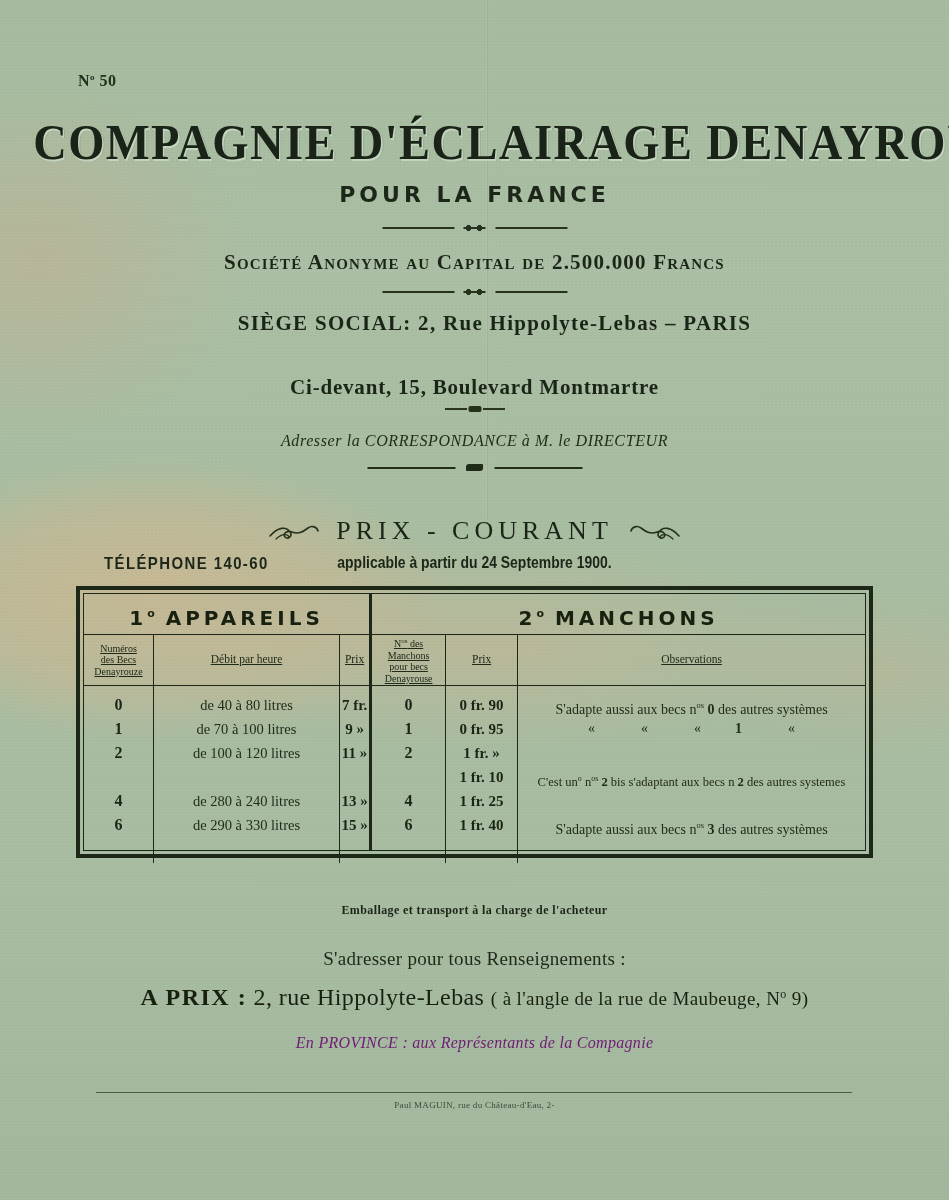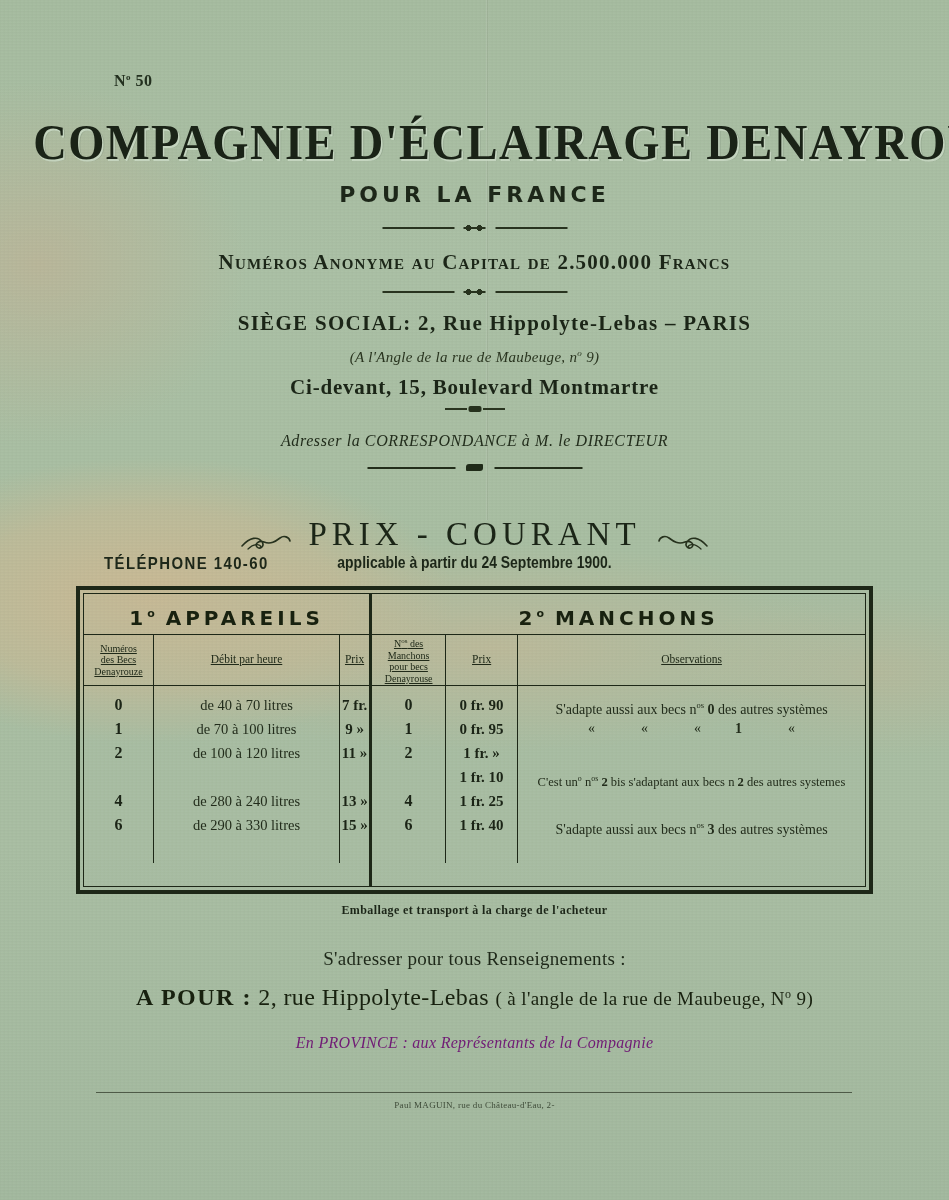--- a/index.html
+++ b/index.html
@@ -35,21 +35,20 @@
   #sheet{position:absolute;inset:0;}
 
   .ctr{text-align:center;}
 
   
   #docnum{
     position:absolute;left:78px;top:72px;
     font-family:"Liberation Serif",serif;
     font-weight:bold;font-size:16px;letter-spacing:.5px;
     color:#23301f;
-    margin-left:36px;
   }
   #docnum sup{font-size:9px;vertical-align:super;}
 
   #title{
     position:absolute;left:0;right:0;top:113px;
     font-family:"Liberation Serif",serif;
     font-weight:bold;
     font-size:50px;
     letter-spacing:1.5px;
     transform:scaleX(.93);
@@ -138,21 +137,21 @@
   .rule3 .r{right:0;width:88px;}
   .rule3 .blob{
     position:absolute;left:50%;top:2px;transform:translateX(-50%);
     width:17px;height:7px;background:#1f2a18;border-radius:3px 1px 3px 1px;
   }
 
   
   #prixcourant{
     position:absolute;left:0;right:0;top:516px;
     font-family:"Liberation Serif",serif;
-    font-size:33px;letter-spacing:5px;
+    font-size:26px;letter-spacing:5px;
     color:#1b2517;
   }
   .flourish{
     display:inline-block;vertical-align:middle;
     width:52px;height:22px;margin:0 16px;
     color:#26311d;
   }
   #applicable{
     position:absolute;left:0;right:0;top:553px;
     font-family:"Liberation Sans",sans-serif;
@@ -163,21 +162,21 @@
   #telephone{
     position:absolute;left:104px;top:554px;
     font-family:"Liberation Sans",sans-serif;
     font-weight:bold;font-size:17px;letter-spacing:1.6px;
     transform:scaleX(.88);transform-origin:left center;
     color:#1d2719;
   }
 
   
   #tableframe{
-    position:absolute;left:76px;top:586px;width:797px;height:308px;
+    position:absolute;left:76px;top:586px;width:797px;height:272px;
     border:4px solid #1d2717;
     box-sizing:border-box;
     background:rgba(168,190,163,.10);
   }
   #tableinner{
     position:absolute;inset:3px;
     border:1.5px solid #1d2717;
     box-sizing:border-box;
     display:flex;
   }
@@ -295,30 +294,29 @@
   <div id="title" class="ctr">COMPAGNIE D'ÉCLAIRAGE DENAYROUZE</div>
 
   <div id="subtitle" class="ctr">POUR LA FRANCE</div>
 
   <div class="rule1" style="top:221px">
     <span class="ln l"></span>
       <span class="dot"></span>
       <span class="ln r"></span>
   </div>
 
-  <div id="capital" class="ctr">Numéros Anonyme au Capital de 2.500.000 Francs</div>
+  <div id="capital" class="ctr">Société Anonyme au Capital de 2.500.000 Francs</div>
 
   <div class="rule1" style="top:285px">
     <span class="ln l"></span>
       <span class="dot"></span>
       <span class="ln r"></span>
   </div>
 
   <div id="siege" class="ctr">SIÈGE SOCIAL: 2, Rue Hippolyte-Lebas – PARIS</div>
-  <div id="angle" class="ctr">(A l'Angle de la rue de Maubeuge, n<sup>o</sup> 9)</div>
   <div id="cidevant" class="ctr">Ci-devant, 15, Boulevard Montmartre</div>
 
   <div class="rule2" style="top:404px">
     <span class="ln l"></span>
       <span class="blob"></span>
       <span class="ln r"></span>
   </div>
 
   <div id="corresp" class="ctr">Adresser la CORRESPONDANCE à M. le DIRECTEUR</div>
 
@@ -367,21 +365,21 @@
               <div class="cell b">2</div>
               <div class="cell b"></div>
               <div class="cell b">4</div>
               <div class="cell b">6</div>
             </div>
           </div>
 
           <div class="col" id="l-debit">
             <div class="colhead big">Débit par heure</div>
             <div class="cells">
-              <div class="cell debit">de 40 à 70 litres</div>
+              <div class="cell debit">de 40 à 80 litres</div>
               <div class="cell debit">de 70 à 100 litres</div>
               <div class="cell debit">de 100 à 120 litres</div>
               <div class="cell debit">&nbsp;</div>
               <div class="cell debit">de 280 à 240 litres</div>
               <div class="cell debit">de 290 à 330 litres</div>
             </div>
           </div>
 
           <div class="col" id="l-prix">
             <div class="colhead big">Prix</div>
@@ -464,21 +462,21 @@
 
         </div>
       </div>
 
     </div>
   </div>
 
   <div id="emballage" class="ctr">Emballage et transport à la charge de l'acheteur</div>
   <div id="sadresser" class="ctr">S'adresser pour tous Renseignements :</div>
   <div id="aparis" class="ctr">
-    <span class="lead">A POUR :</span>
+    <span class="lead">A PRIX :</span>
     <span>2, rue Hippolyte-Lebas</span>
     <span class="paren">( à l'angle de la rue de Maubeuge, N<sup>o</sup> 9)</span>
   </div>
   <div id="province" class="ctr">En PROVINCE : aux Représentants de la Compagnie</div>
 
   <div id="botline"></div>
   <div id="imprint" class="ctr">Paul MAGUIN, rue du Château-d'Eau, 2-</div>
 
 </div>
 

